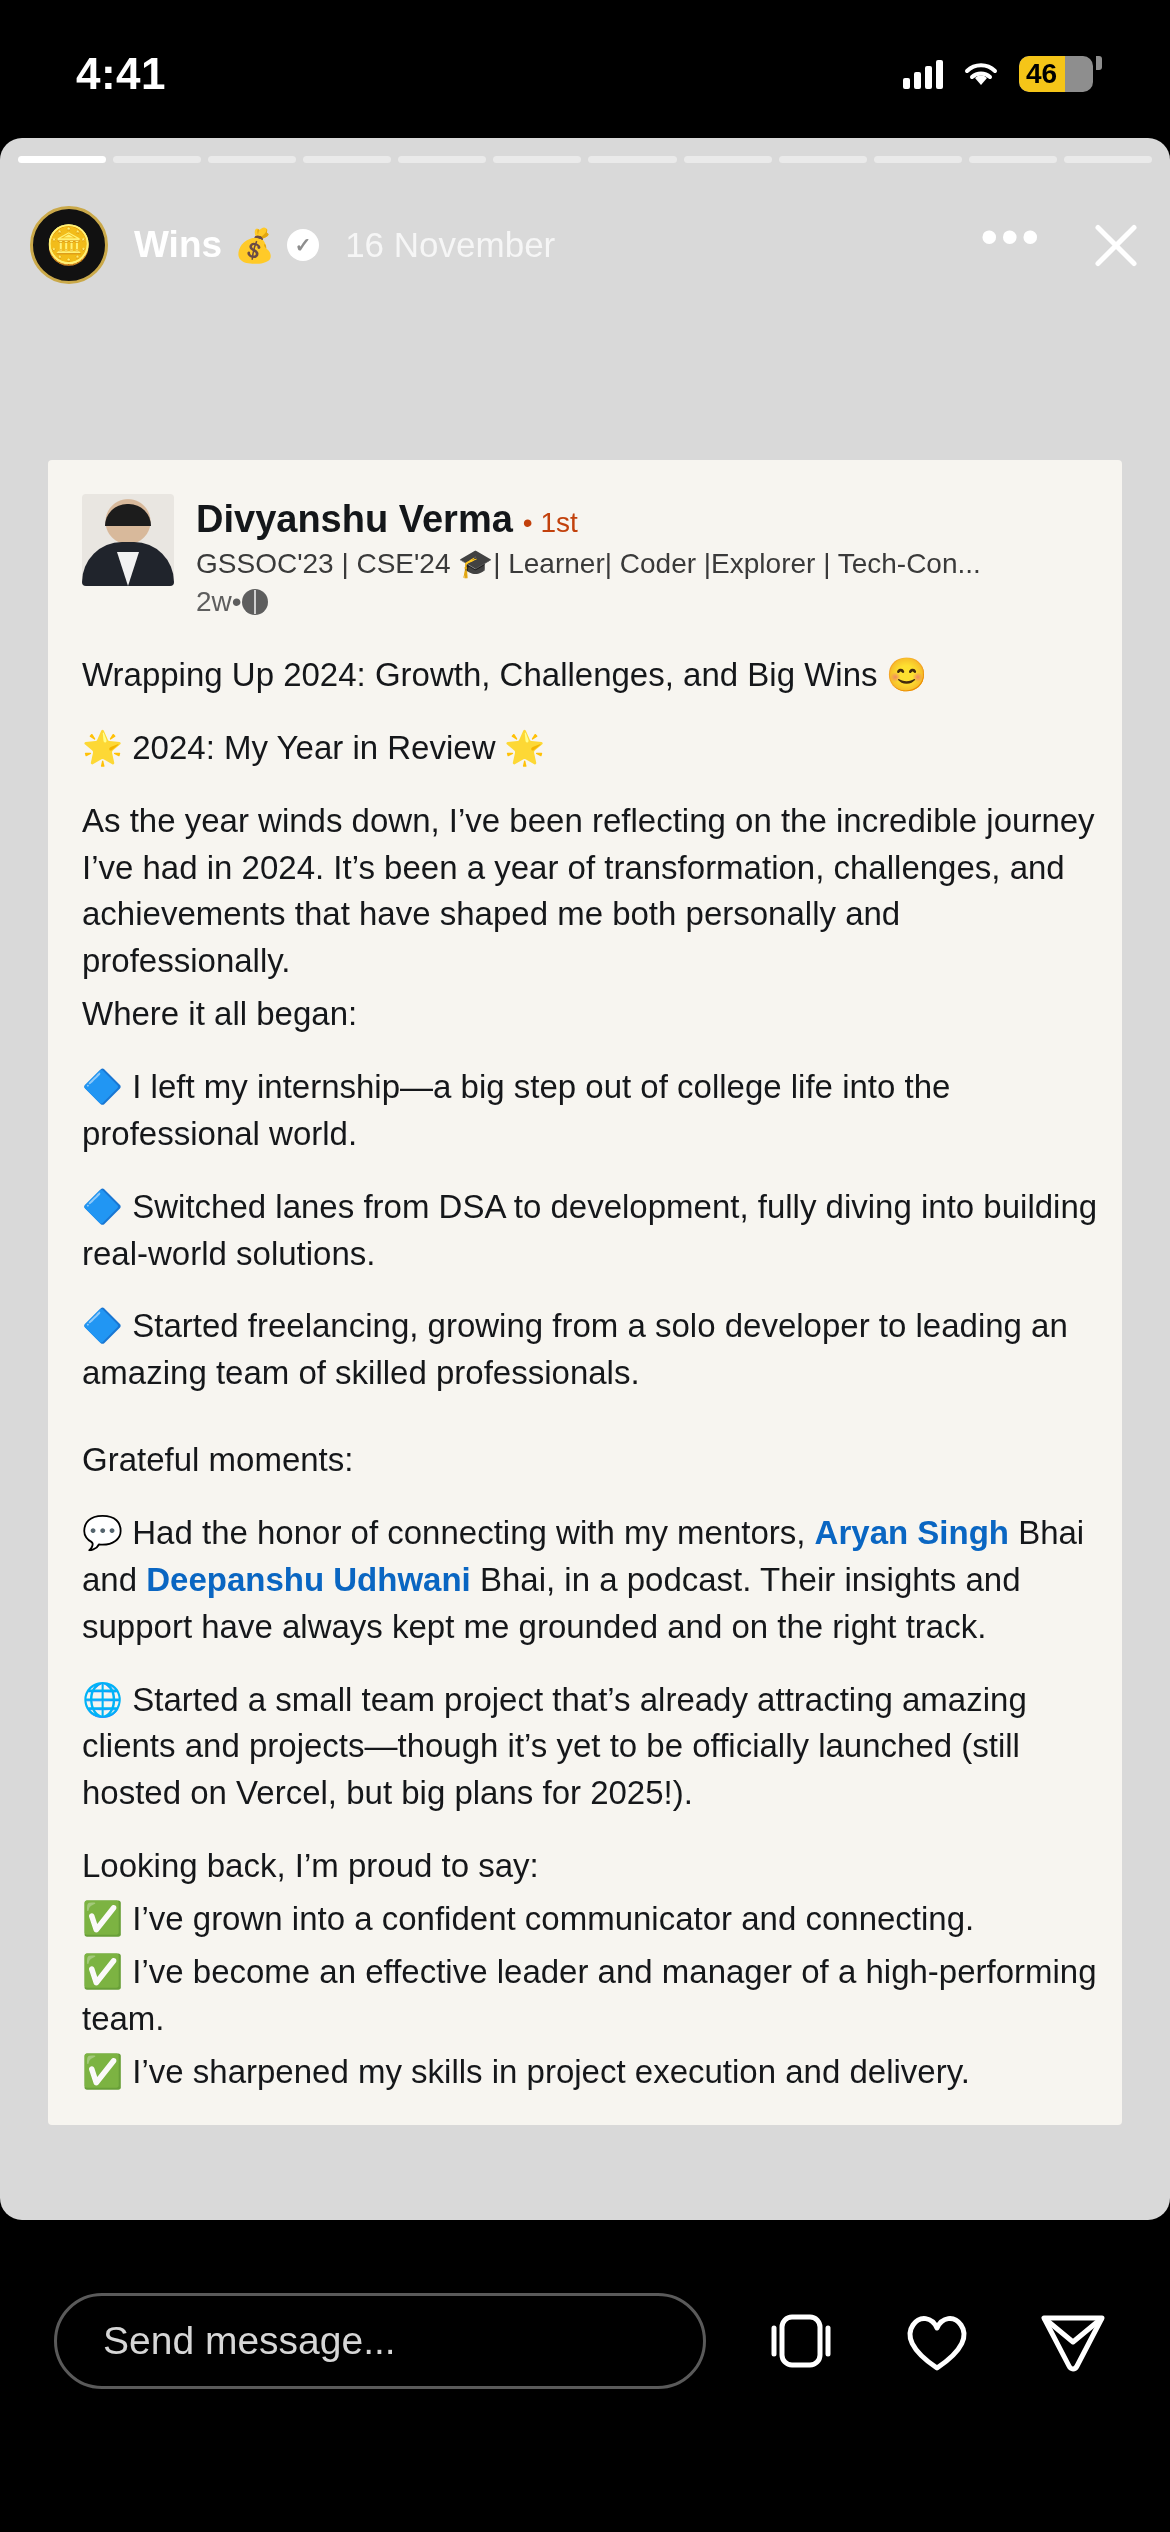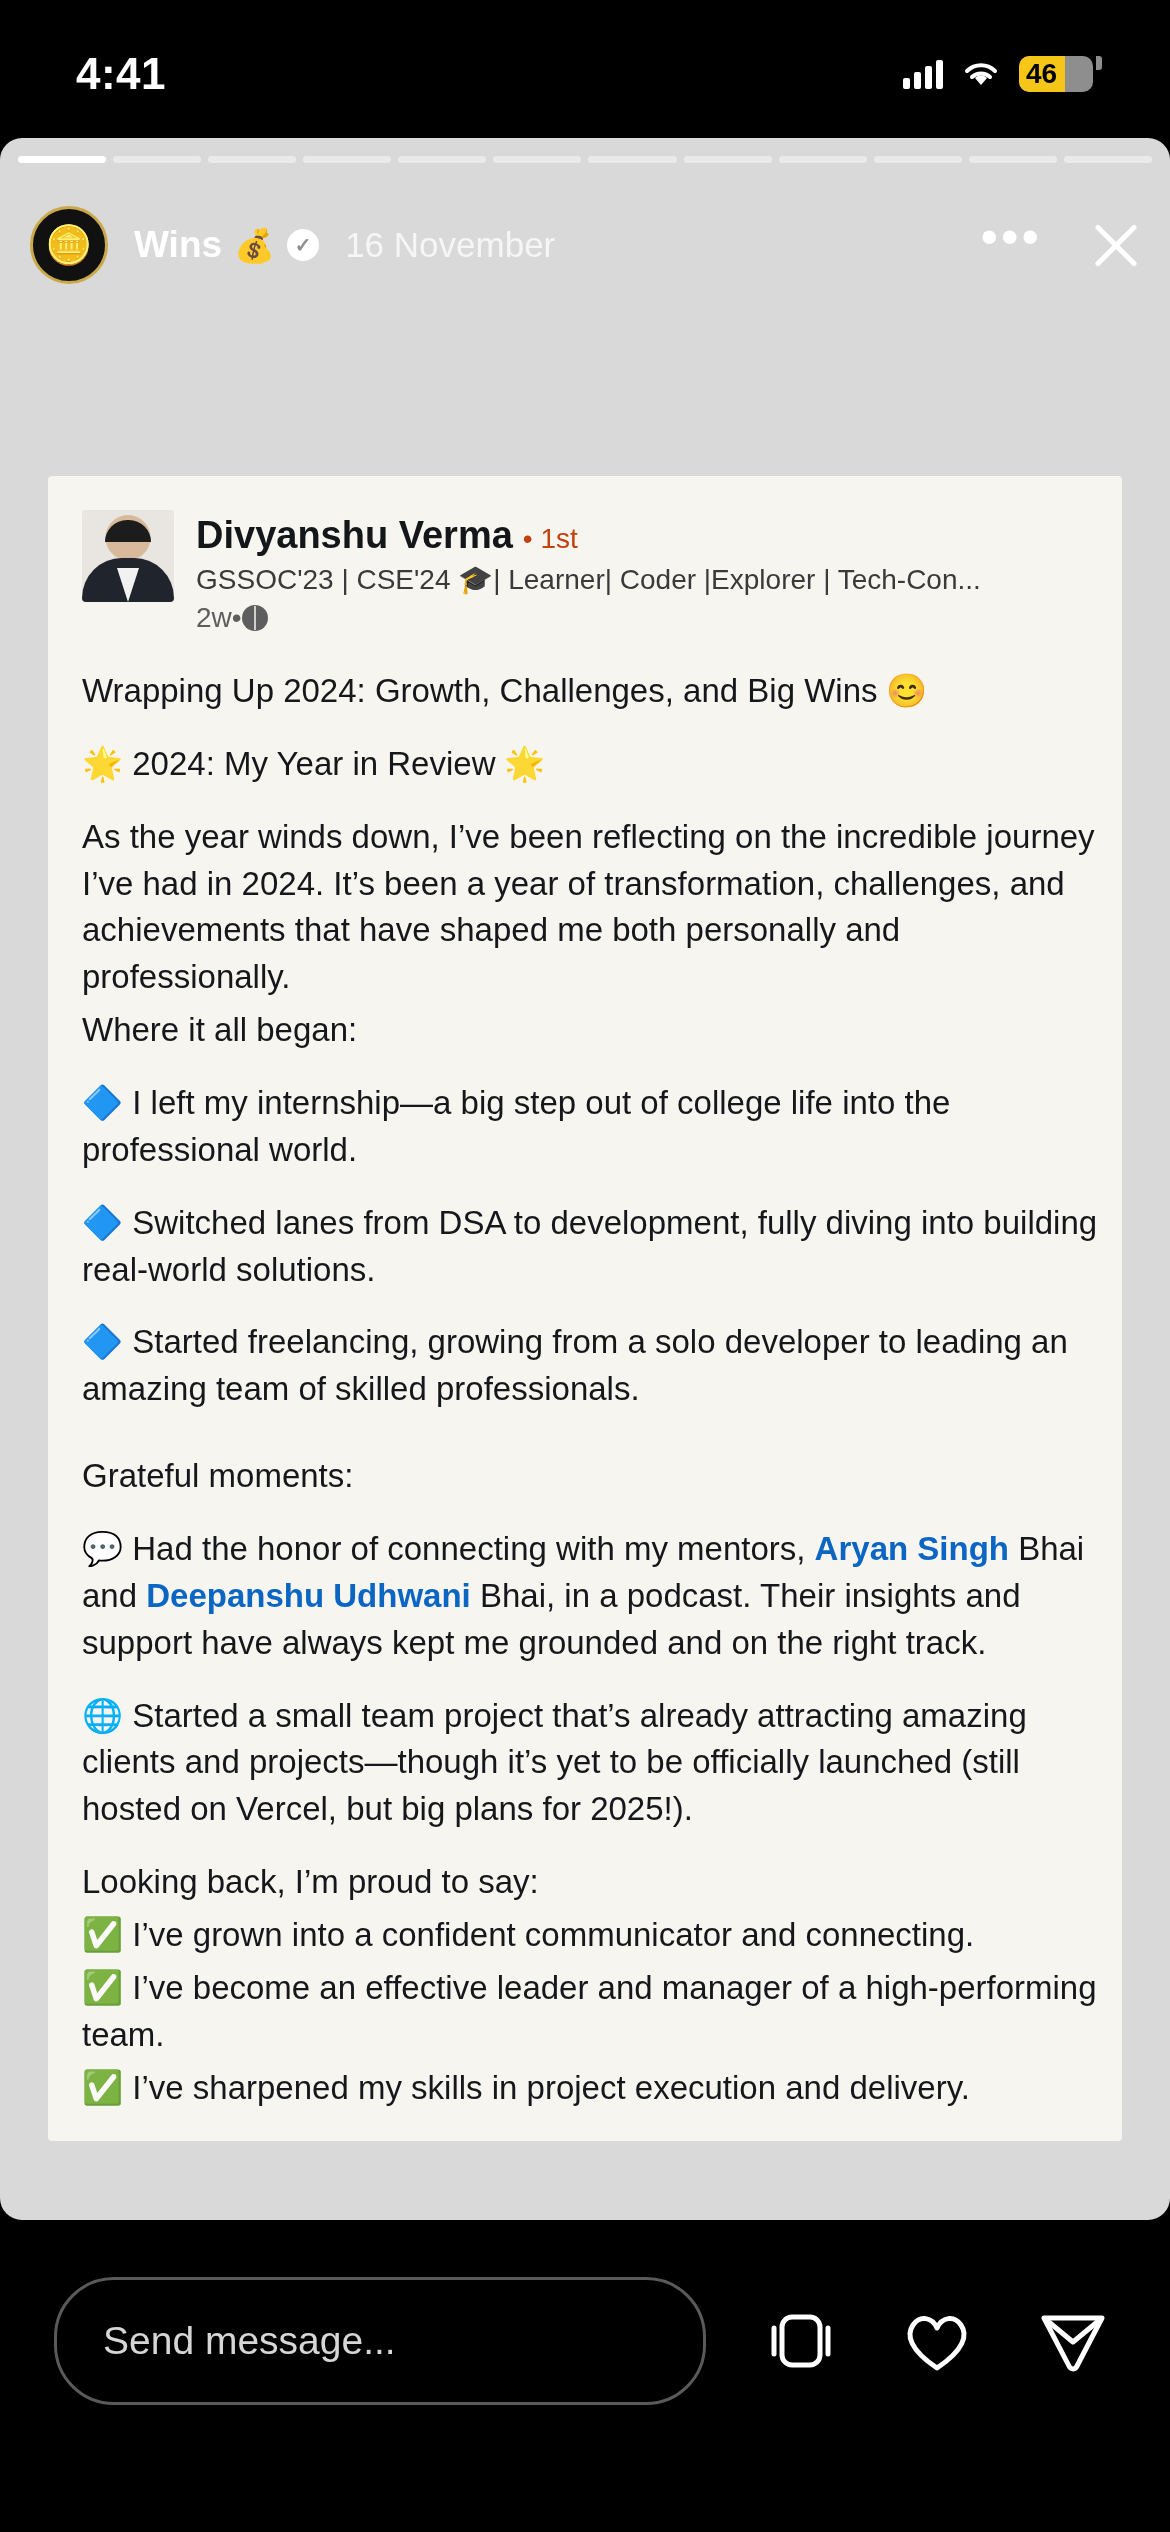--- a/index.html
+++ b/index.html
@@ -180,21 +180,20 @@
   .card {
     position: absolute;
     left: 48px;
     top: 322px;
     width: 1074px;
     background: #f7f5f0;
     border-radius: 4px;
     padding: 34px 18px 30px 34px;
     color: #111;
     overflow: hidden;
-    margin-top: 16px;
   }
   .card-head {
     display: flex;
     align-items: flex-start;
     gap: 22px;
   }
   .pfp {
     width: 92px; height: 92px;
     border-radius: 4px;
     flex: none;
@@ -294,21 +293,21 @@
     left: 0; right: 0;
     bottom: 0;
     height: 312px;
     background: #000;
     display: flex;
     align-items: center;
     padding: 0 54px;
   }
   .msg-box {
     flex: 1;
-    height: 128px;
+    height: 96px;
     border: 3px solid #5a5a5a;
     border-radius: 60px;
     display: flex;
     align-items: center;
     padding: 0 46px;
     margin-bottom: 70px;
   }
   .msg-box span {
     color: #d6d6d6;
     font-size: 39px;

